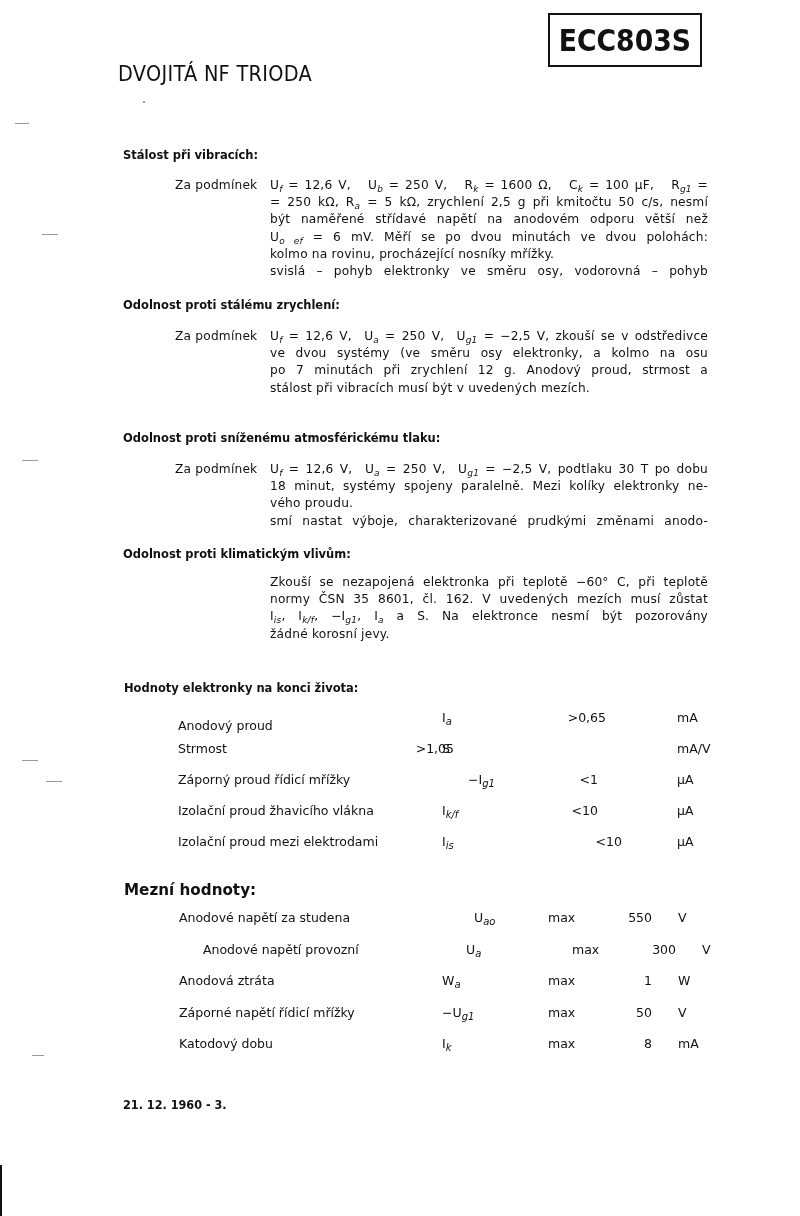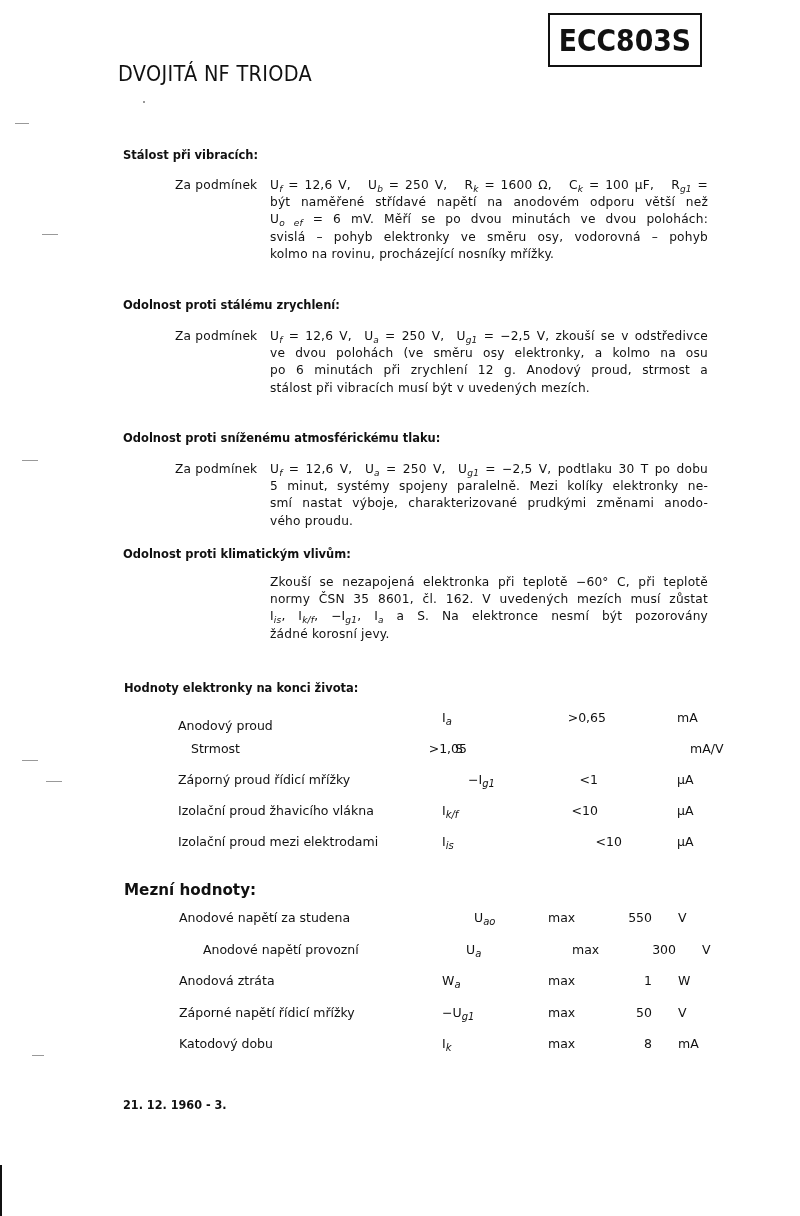--- a/index.html
+++ b/index.html
@@ -45,46 +45,47 @@
 <div class="abs margin-mark" style="left:22px;top:460px;width:16px;"></div>
 <div class="abs margin-mark" style="left:22px;top:760px;width:16px;"></div>
 <div class="abs margin-mark" style="left:46px;top:781px;width:16px;"></div>
 <div class="abs margin-mark" style="left:32px;top:1055px;width:12px;"></div>
 
 <div class="abs section-h" style="left:123px;top:147px;">Stálost při vibracích:</div>
 <div class="abs para" style="left:270px;top:177px;width:438px;">
   <span class="lead" style="left:-95px;">Za podmínek</span>
   <div>
       <div style="text-align:justify;text-align-last:justify;">U<sub>f</sub> = 12,6 V, &nbsp; U<sub>b</sub> = 250 V, &nbsp; R<sub>k</sub> = 1600 Ω, &nbsp; C<sub>k</sub> = 100 μF, &nbsp; R<sub>g1</sub> =</div>
+      <div style="text-align:justify;text-align-last:justify;">= 250 kΩ, R<sub>a</sub> = 5 kΩ, zrychlení 2,5 g při kmitočtu 50 c/s, nesmí</div>
       <div style="text-align:justify;text-align-last:justify;">být naměřené střídavé napětí na anodovém odporu větší než</div>
       <div style="text-align:justify;text-align-last:justify;">U<sub>o ef</sub> = 6 mV. Měří se po dvou minutách ve dvou polohách:</div>
+      <div style="">kolmo na rovinu, procházející nosníky mřížky.</div>
       <div style="text-align:justify;text-align-last:justify;">svislá – pohyb elektronky ve směru osy, vodorovná – pohyb</div>
-      <div style="">kolmo na rovinu, procházející nosníky mřížky.</div>
     </div>
 </div>
 
 <div class="abs section-h" style="left:123px;top:297px;">Odolnost proti stálému zrychlení:</div>
 <div class="abs para" style="left:270px;top:328px;width:438px;">
   <span class="lead" style="left:-95px;">Za podmínek</span>
   <div>
       <div style="text-align:justify;text-align-last:justify;">U<sub>f</sub> = 12,6 V, &nbsp;U<sub>a</sub> = 250 V, &nbsp;U<sub>g1</sub> = −2,5 V, zkouší se v odstředivce</div>
-      <div style="text-align:justify;text-align-last:justify;">ve dvou polohách (ve směru osy elektronky, a kolmo na osu</div>
-      <div style="text-align:justify;text-align-last:justify;">po 6 minutách při zrychlení 12 g. Anodový proud, strmost a</div>
+      <div style="text-align:justify;text-align-last:justify;">ve dvou systémy (ve směru osy elektronky, a kolmo na osu</div>
+      <div style="text-align:justify;text-align-last:justify;">po 7 minutách při zrychlení 12 g. Anodový proud, strmost a</div>
       <div style="">stálost při vibracích musí být v uvedených mezích.</div>
     </div>
 </div>
 
 <div class="abs section-h" style="left:123px;top:430px;">Odolnost proti sníženému atmosférickému tlaku:</div>
 <div class="abs para" style="left:270px;top:461px;width:438px;">
   <span class="lead" style="left:-95px;">Za podmínek</span>
   <div>
       <div style="text-align:justify;text-align-last:justify;">U<sub>f</sub> = 12,6 V, &nbsp;U<sub>a</sub> = 250 V, &nbsp;U<sub>g1</sub> = −2,5 V, podtlaku 30 T po dobu</div>
-      <div style="text-align:justify;text-align-last:justify;">5 minut, systémy spojeny paralelně. Mezi kolíky elektronky ne-</div>
+      <div style="text-align:justify;text-align-last:justify;">18 minut, systémy spojeny paralelně. Mezi kolíky elektronky ne-</div>
+      <div style="">vého proudu.</div>
       <div style="text-align:justify;text-align-last:justify;">smí nastat výboje, charakterizované prudkými změnami anodo-</div>
-      <div style="">vého proudu.</div>
     </div>
 </div>
 
 <div class="abs section-h" style="left:123px;top:546px;">Odolnost proti klimatickým vlivům:</div>
 <div class="abs para" style="left:270px;top:574px;width:438px;">
   <div>
       <div style="text-align:justify;text-align-last:justify;">Zkouší se nezapojená elektronka při teplotě −60° C, při teplotě</div>
       <div style="text-align:justify;text-align-last:justify;">normy ČSN 35 8601, čl. 162. V uvedených mezích musí zůstat</div>
       <div style="text-align:justify;text-align-last:justify;">I<sub>is</sub>, I<sub>k/f</sub>, −I<sub>g1</sub>, I<sub>a</sub> a S. Na elektronce nesmí být pozorovány</div>
       <div style="">žádné korosní jevy.</div>
@@ -93,21 +94,21 @@
 
 <div class="abs section-h" style="left:124px;top:680px;">Hodnoty elektronky na konci života:</div>
 <div class="abs" style="left:0;top:710px;width:800px;">
   <div id="eol-rows">
       <div class="row" style="position: absolute; top: 0px; left: 0px; width: 800px;">
         <span style="left: 178px; margin-top: 8px;">Anodový proud</span>
         <span class="sym" style="left: 442px;">I<sub>a</sub></span>
         <span style="left: auto; right: 194px;">&gt;0,65</span>
         <span style="left: 677px;">mA</span>
       </div>
-      <div class="row" style="position: absolute; top: 31px; left: 0px; width: 656px; margin-left: 13px;">
+      <div class="row" style="position: absolute; top: 31px; left: 0px; width: 656px;">
         <span style="left: 178px;">Strmost</span>
         <span class="sym" style="left: 442px;">S</span>
         <span style="left: auto; right: 202px;">&gt;1,05</span>
         <span style="left: 677px;">mA/V</span>
       </div>
       <div class="row" style="position: absolute; top: 62px; left: 0px; width: 800px;">
         <span style="left: 178px;">Záporný proud řídicí mřížky</span>
         <span class="sym" style="left: 468px;">−I<sub>g1</sub></span>
         <span style="left: auto; right: 202px;">&lt;1</span>
         <span style="left: 677px;">μA</span>

